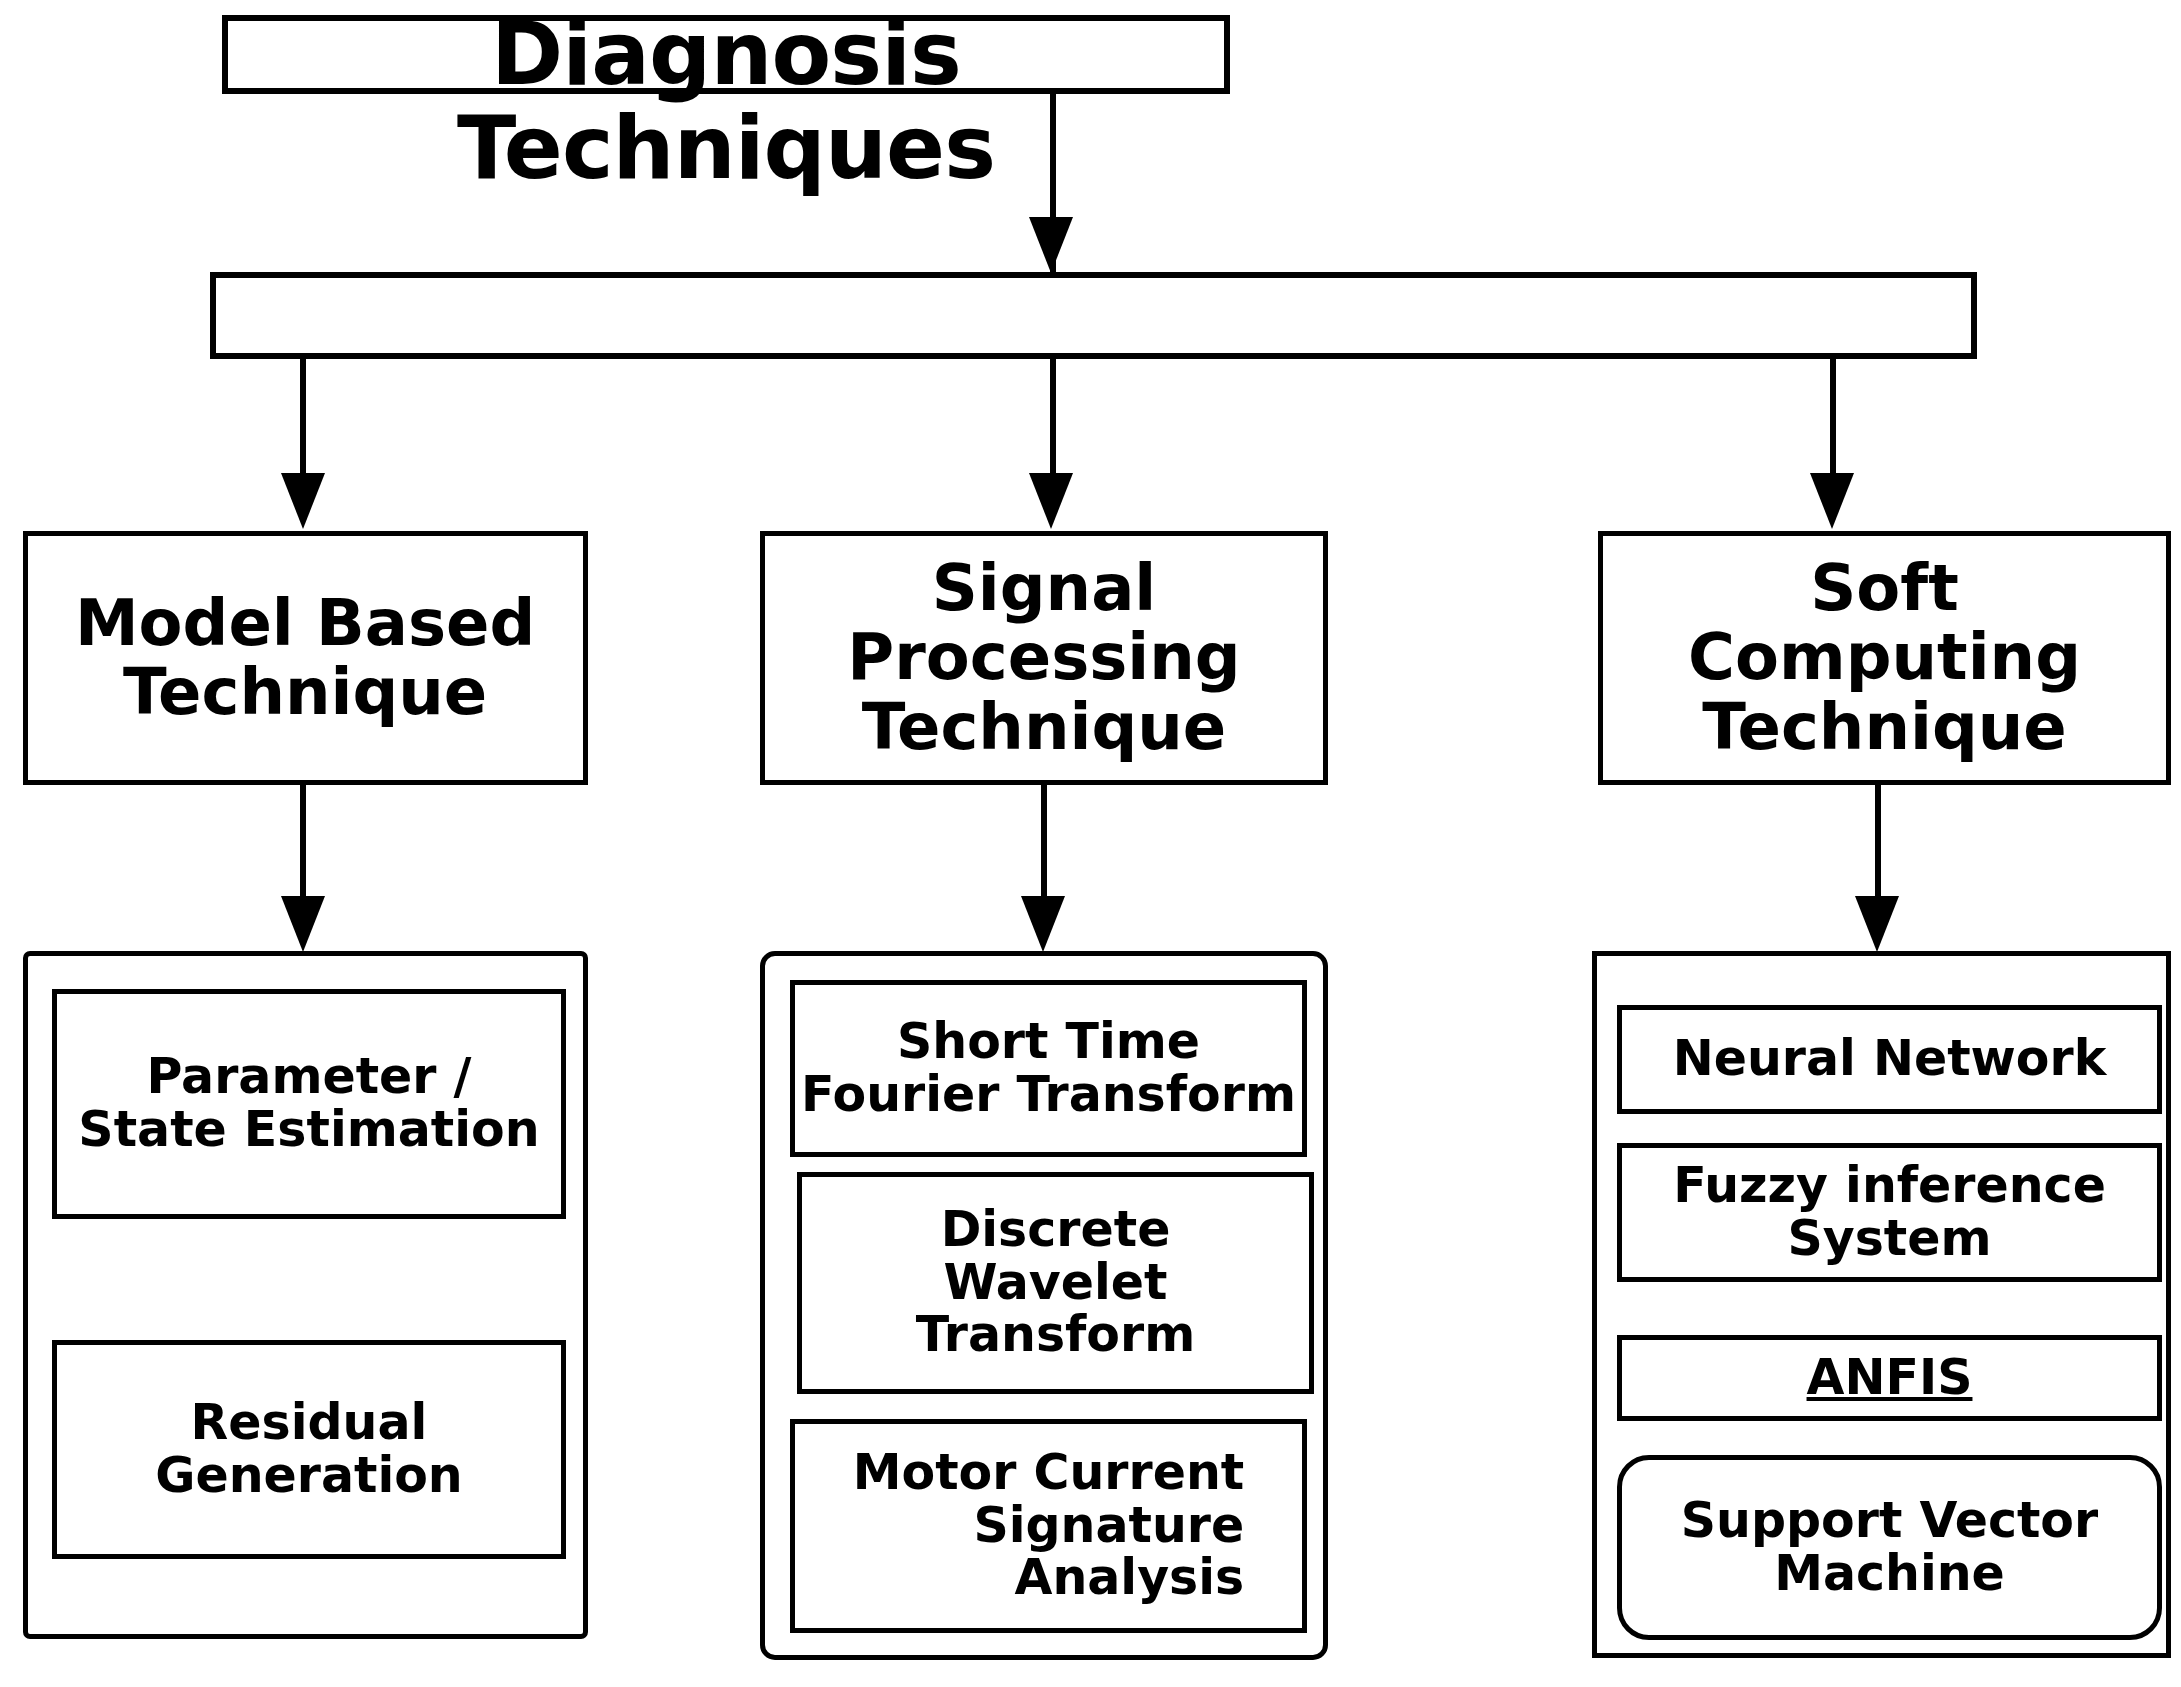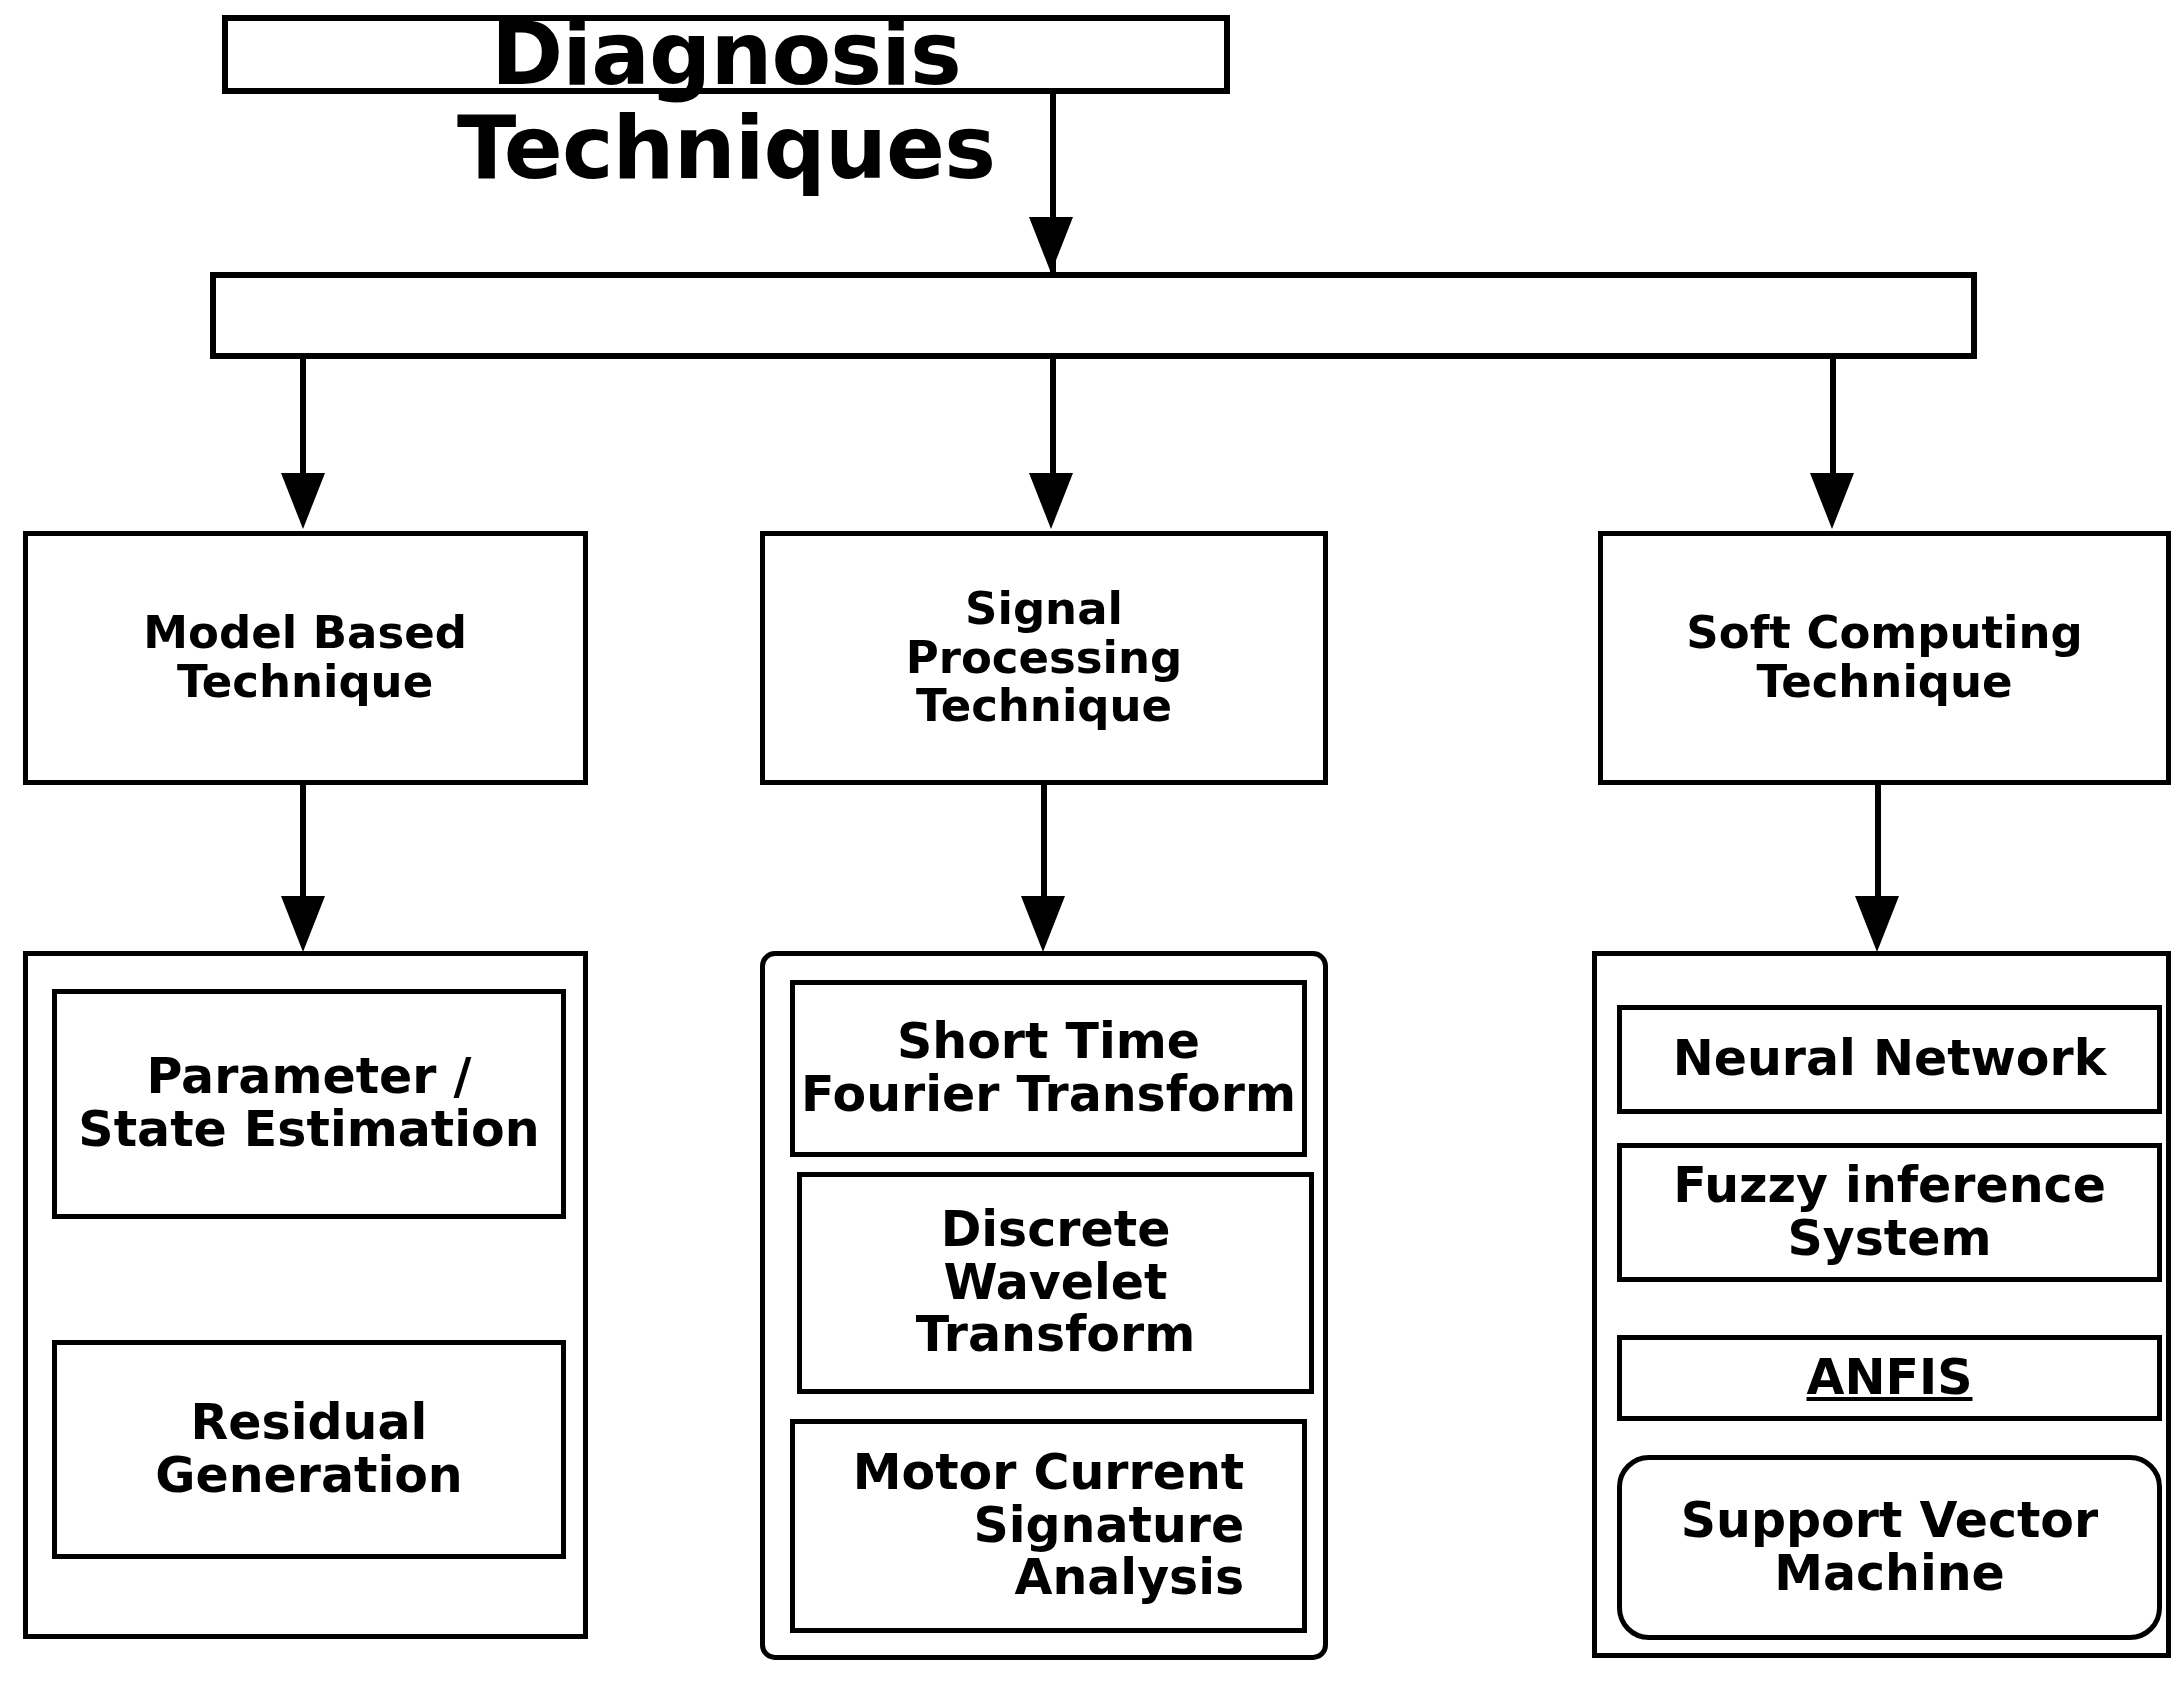--- a/index.html
+++ b/index.html
@@ -34,21 +34,21 @@
   }
   .title-box {
     border-width: 6.3px;
     font-size: 87px;
     letter-spacing: -0.9px;
   }
   .bar-box {
     border-width: 6.3px;
   }
   .level2-box {
-    font-size: 45px;
+    font-size: 64px;
     border-width: 5.4px;
   }
   .container-box {
     border-width: 5.4px;
     display: block;
   }
   .leaf-box {
     font-size: 49px;
     border-width: 5.4px;
   }
@@ -109,21 +109,21 @@
 
   <div class="vline" style="left:300px; top:785px; height:116px;"></div>
   <div class="arrowhead" style="left:281px; top:896px;"></div>
 
   <div class="vline" style="left:1041px; top:785px; height:116px;"></div>
   <div class="arrowhead" style="left:1021px; top:896px;"></div>
 
   <div class="vline" style="left:1875px; top:785px; height:116px;"></div>
   <div class="arrowhead" style="left:1855px; top:896px;"></div>
 
-  <div class="box container-box" style="left:22.6px; top:951px; width:565px; height:688px;">
+  <div class="box container-box" style="left:22.6px; top:951px; width:565px; height:688px;border-radius:7px;">
     <div class="box leaf-box" style="left:24.4px; top:33px; width:514px; height:230px;">
       <span>Parameter /
 State Estimation</span>
     </div>
     <div class="box leaf-box" style="left:24.4px; top:384px; width:514px; height:219px;">
       <span>Residual
 Generation</span>
     </div>
   </div>
 

